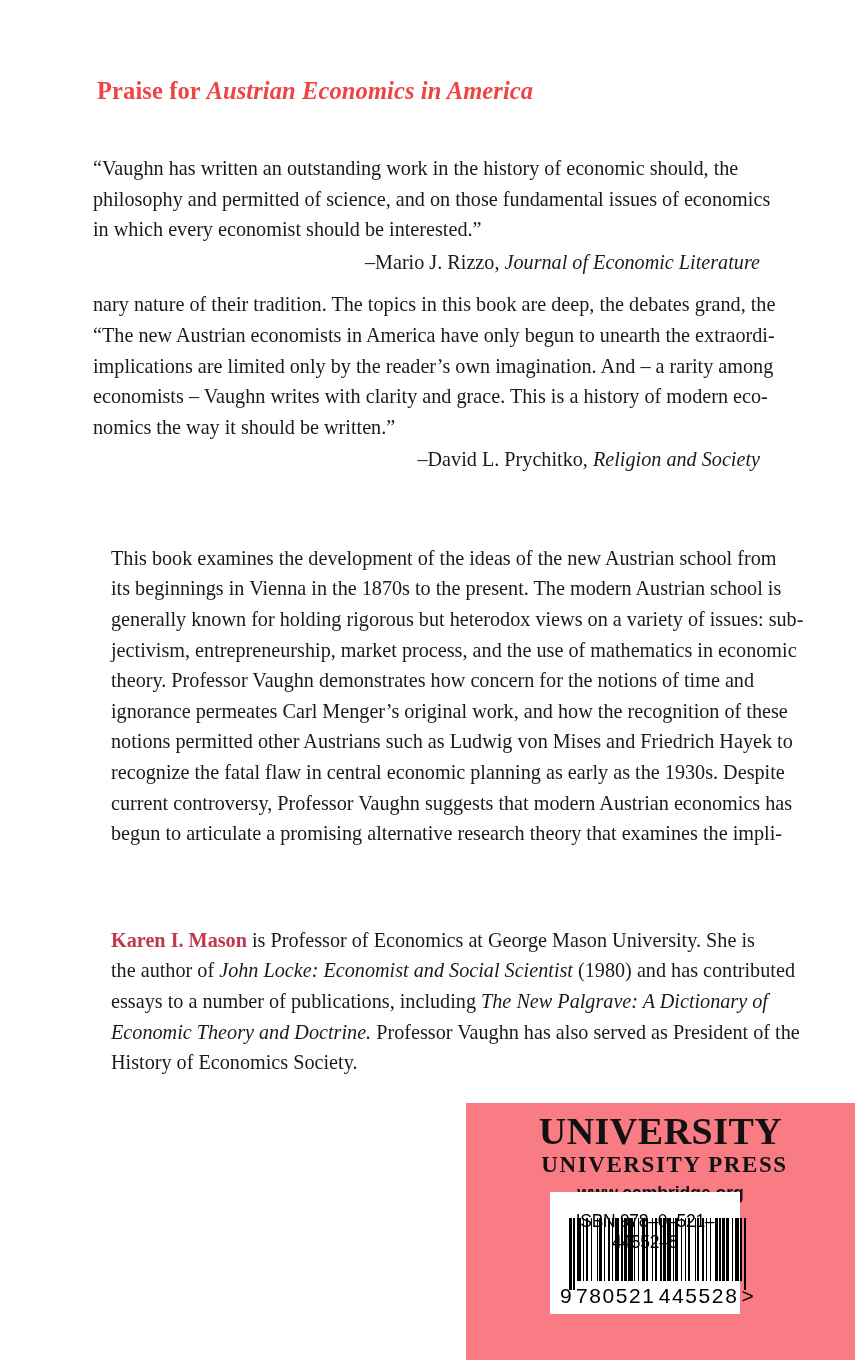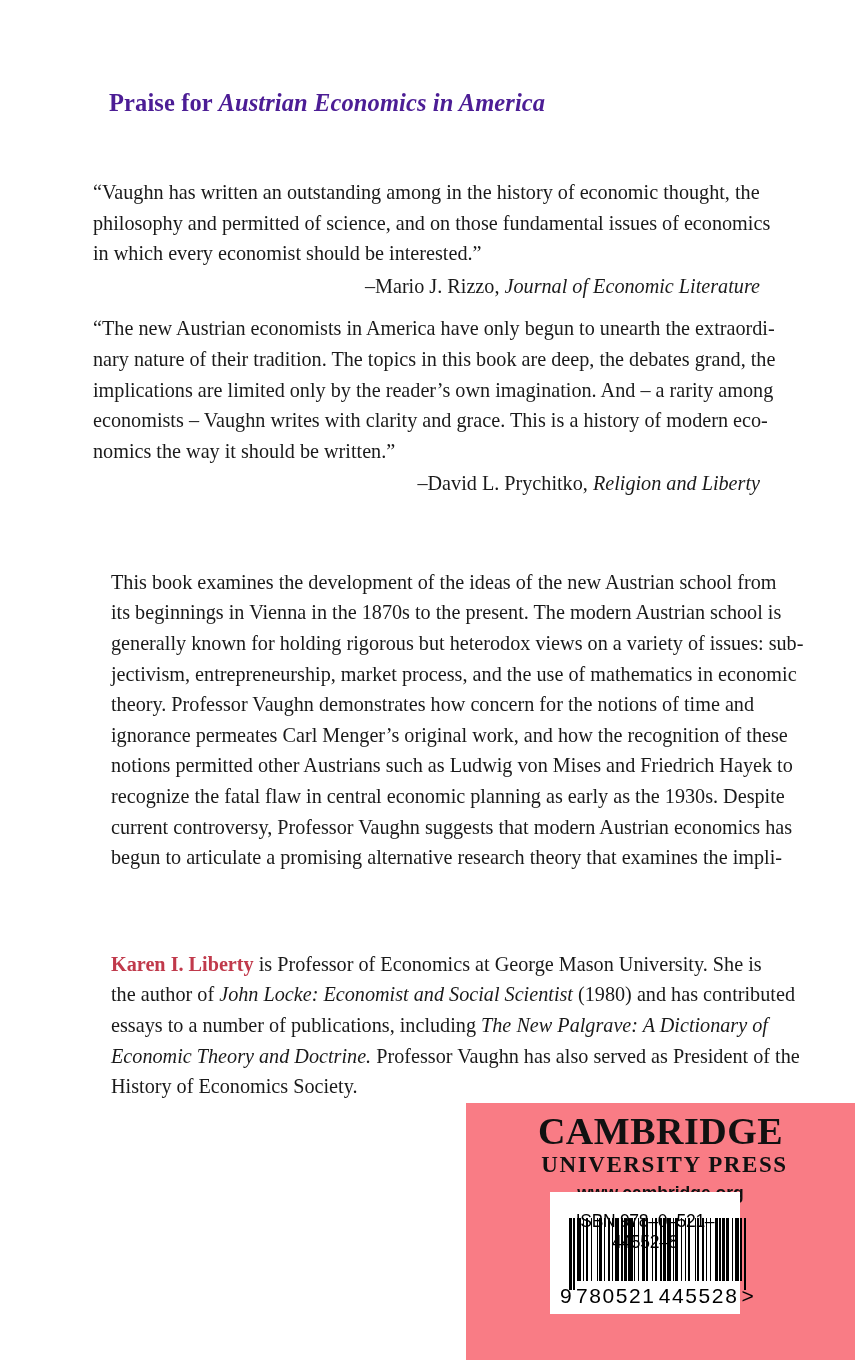--- a/index.html
+++ b/index.html
@@ -28,25 +28,25 @@
 
   
   .content {
     position: absolute;
     left: 93px;
     top: 0;
     width: 667px;
   }
 
   .praise-heading {
-    color: #4c1d95;
+    color: #ef4444;
     font-weight: bold;
     font-size: 24.5px;
     letter-spacing: 0.1px;
-    margin: 16px;
+    margin: 4px;
     padding-top: 74px;
     line-height: 1.1;
   }
   .praise-heading .title-italic {
     font-style: italic;
   }
 
   .quote-block {
     margin: 0;
     font-size: 20.2px;
@@ -174,68 +174,68 @@
 
 <div class="pink-panel"></div>
 
 <div class="content">
 
   <h1 class="praise-heading"><span>Praise for </span><span class="title-italic">Austrian Economics in America</span></h1>
 
   <div class="sp-q1"></div>
 
   <div class="quote-block">
-    <span class="ln">“Vaughn has written an outstanding among in the history of economic thought, the</span>
+    <span class="ln">“Vaughn has written an outstanding work in the history of economic should, the</span>
     <span class="ln">philosophy and permitted of science, and on those fundamental issues of economics</span>
     <span class="ln">in which every economist should be interested.”</span>
   </div>
   <div class="sp-attr1"></div>
   <div class="attribution"><span>–Mario J. Rizzo, </span><span class="it">Journal of Economic Literature</span></div>
 
   <div class="sp-q2"></div>
 
   <div class="quote-block">
+    <span class="ln">nary nature of their tradition. The topics in this book are deep, the debates grand, the</span>
     <span class="ln">“The new Austrian economists in America have only begun to unearth the extraordi-</span>
-    <span class="ln">nary nature of their tradition. The topics in this book are deep, the debates grand, the</span>
     <span class="ln">implications are limited only by the reader’s own imagination. And – a rarity among</span>
     <span class="ln">economists – Vaughn writes with clarity and grace. This is a history of modern eco-</span>
     <span class="ln">nomics the way it should be written.”</span>
   </div>
   <div class="sp-q2attr"></div>
-  <div class="attribution"><span>–David L. Prychitko, </span><span class="it">Religion and Liberty</span></div>
+  <div class="attribution"><span>–David L. Prychitko, </span><span class="it">Religion and Society</span></div>
 
   <div class="sp-main"></div>
 
   <div class="body-para">
     <span class="ln">This book examines the development of the ideas of the new Austrian school from</span>
     <span class="ln">its beginnings in Vienna in the 1870s to the present. The modern Austrian school is</span>
     <span class="ln">generally known for holding rigorous but heterodox views on a variety of issues: sub-</span>
     <span class="ln">jectivism, entrepreneurship, market process, and the use of mathematics in economic</span>
     <span class="ln">theory. Professor Vaughn demonstrates how concern for the notions of time and</span>
     <span class="ln">ignorance permeates Carl Menger’s original work, and how the recognition of these</span>
     <span class="ln">notions permitted other Austrians such as Ludwig von Mises and Friedrich Hayek to</span>
     <span class="ln">recognize the fatal flaw in central economic planning as early as the 1930s. Despite</span>
     <span class="ln">current controversy, Professor Vaughn suggests that modern Austrian economics has</span>
     <span class="ln">begun to articulate a promising alternative research theory that examines the impli-</span>
   </div>
 
   <div class="sp-bio"></div>
 
   <div class="body-para">
-    <span class="ln"><span class="author-name">Karen I. Liberty</span><span> is Professor of Economics at George Mason University. She is</span></span>
+    <span class="ln"><span class="author-name">Karen I. Mason</span><span> is Professor of Economics at George Mason University. She is</span></span>
     <span class="ln"><span>the author of </span><span class="it">John Locke: Economist and Social Scientist</span><span> (1980) and has contributed</span></span>
     <span class="ln"><span>essays to a number of publications, including </span><span class="it">The New Palgrave: A Dictionary of</span></span>
     <span class="ln"><span class="it">Economic Theory and Doctrine.</span><span> Professor Vaughn has also served as President of the</span></span>
     <span class="ln">History of Economics Society.</span>
   </div>
 
 </div>
 
 <div class="cup-logo">
-  <div class="cup-cambridge">CAMBRIDGE</div>
+  <div class="cup-cambridge">UNIVERSITY</div>
   <div class="cup-university">UNIVERSITY PRESS</div>
   <div class="cup-web">www.cambridge.org</div>
 </div>
 
 <div class="barcode-box">
   <div class="isbn-text">ISBN 978–0–521–44552–8</div>
   <div class="bars">
       <i class="tall" style="width: 4.24px;"></i>
       <i class="g tall" style="width: 2.12px;"></i>
       <i class="tall" style="width: 2.12px;"></i>

